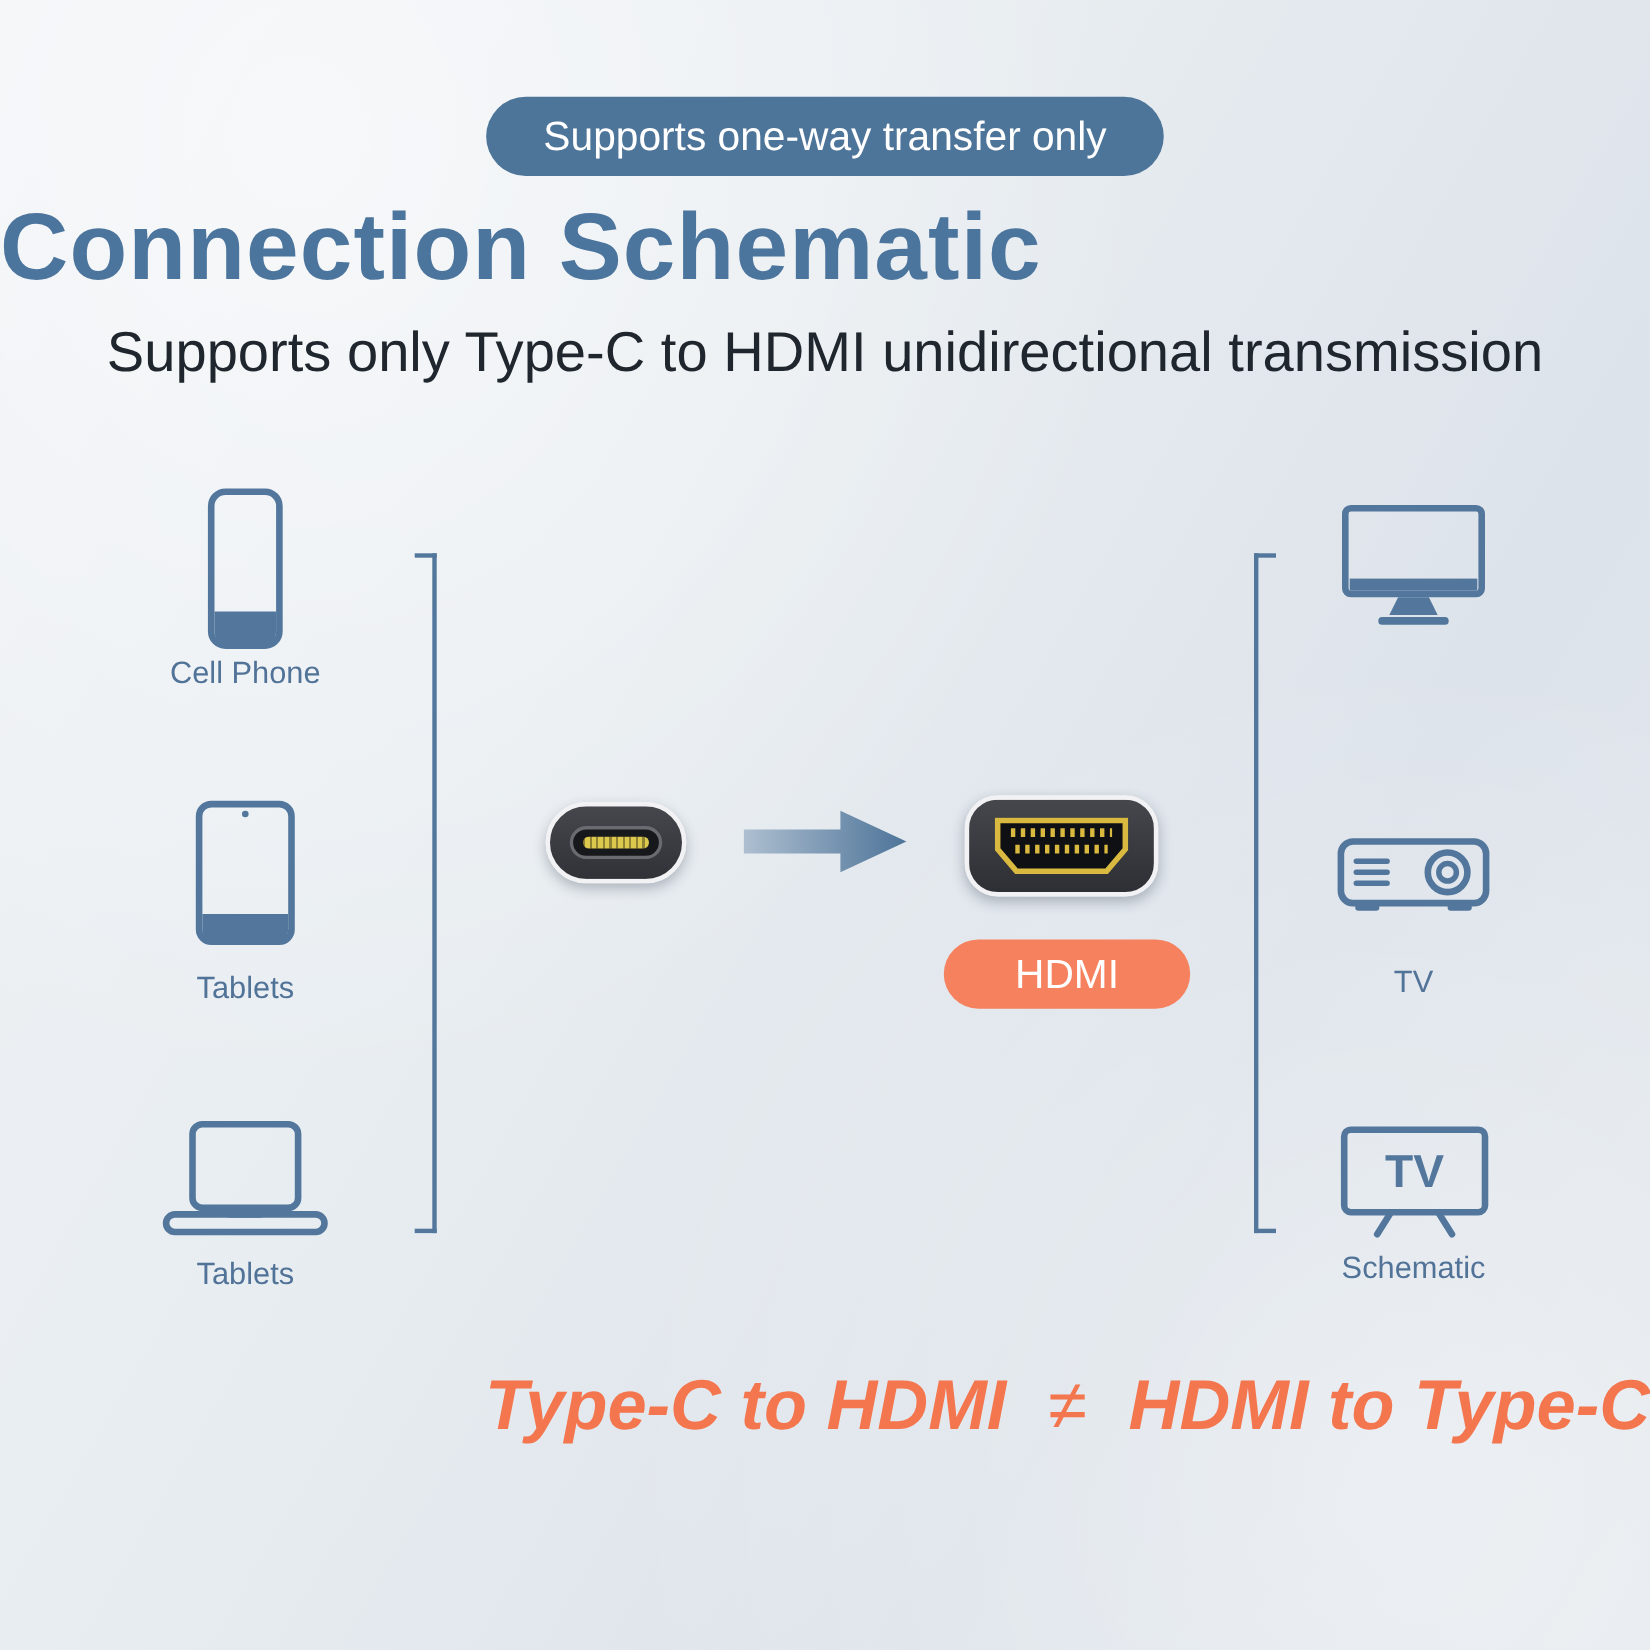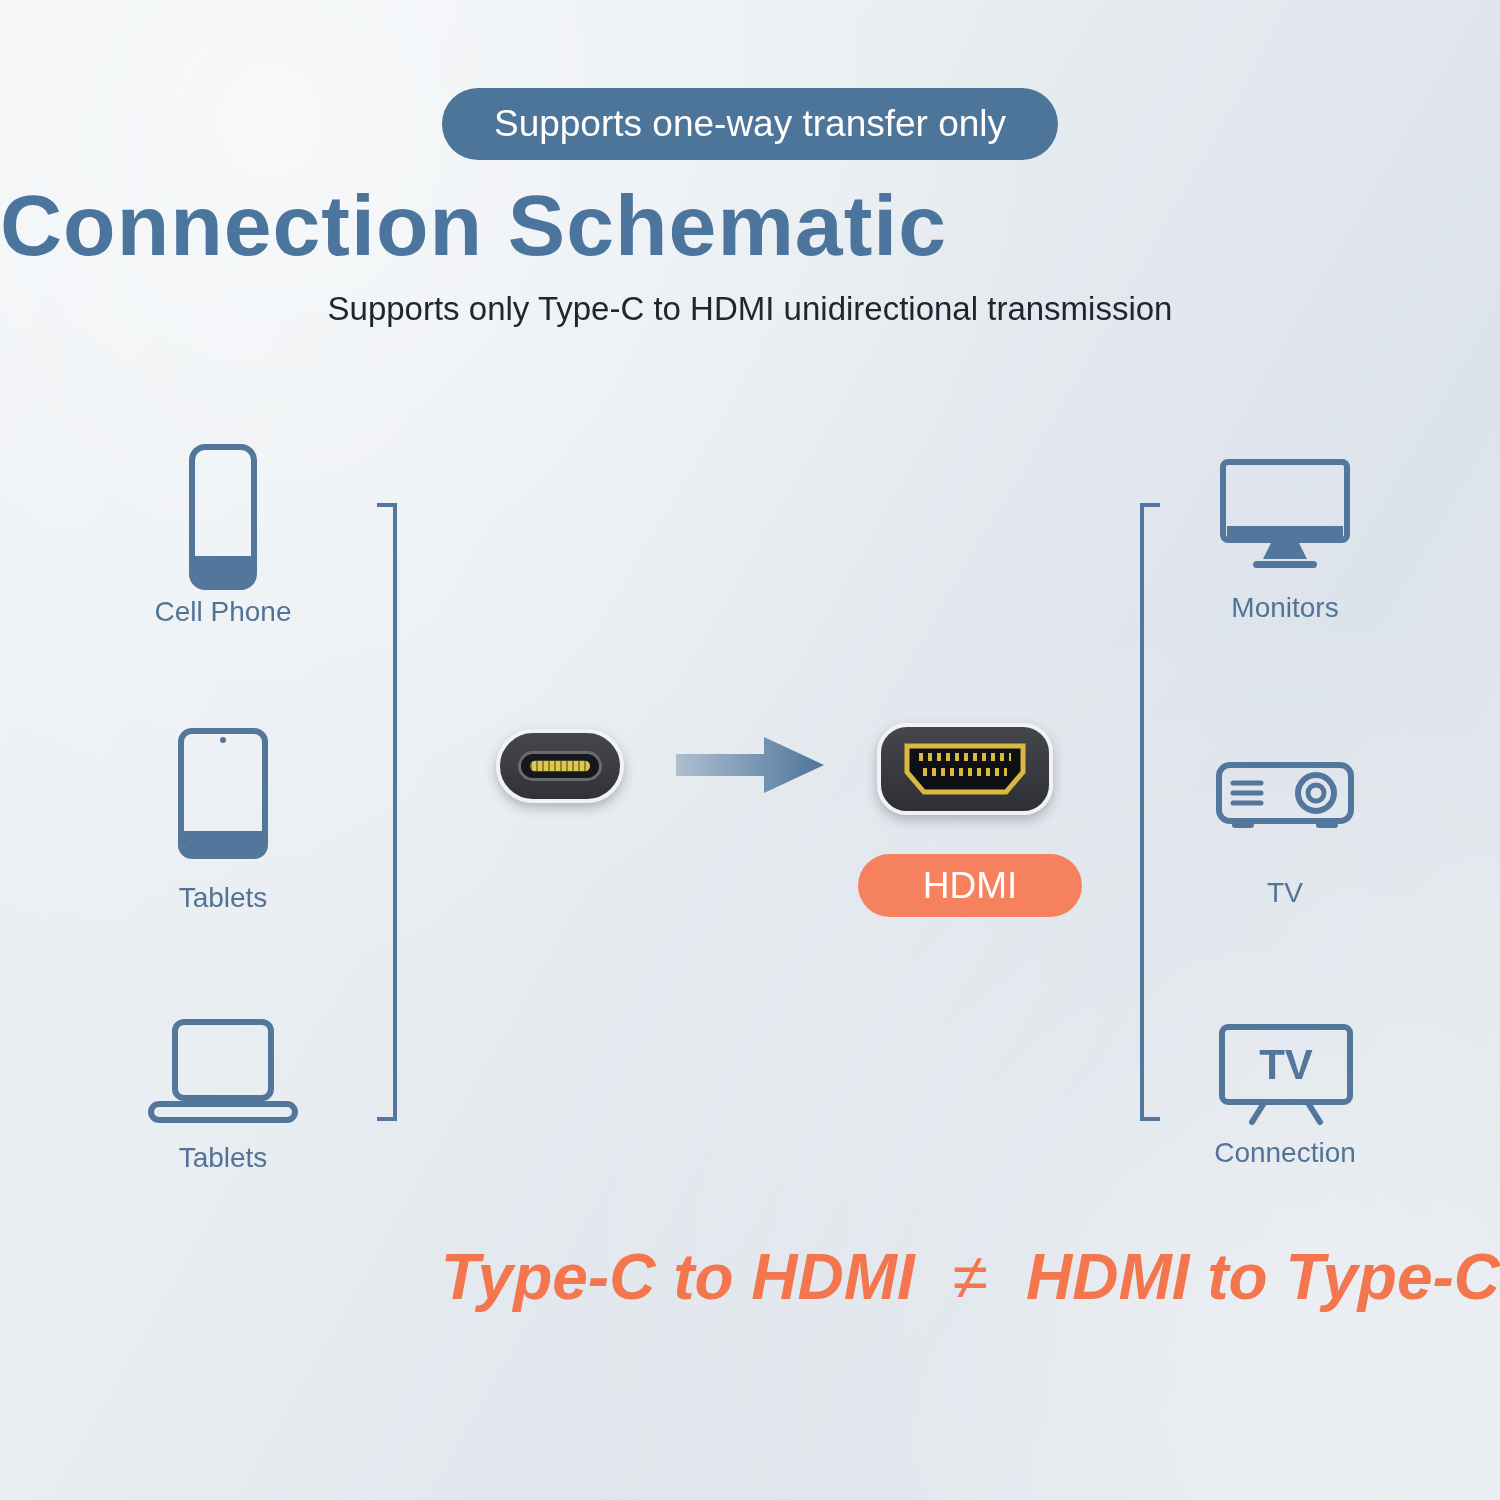--- a/index.html
+++ b/index.html
@@ -17,21 +17,21 @@
     top:88px;left:50%;transform:translateX(-50%);
     background:#4D7499;color:#ffffff;font-size:37px;font-weight:500;
     padding:15px 52px;border-radius:44px;white-space:nowrap;
   }
   .title{
     top:176px;left:0;width:100%;text-align:left;
     font-size:86px;font-weight:800;color:#4C759E;letter-spacing:1px;
   }
   .subtitle{
     top:290px;left:0;width:100%;text-align:center;
-    font-size:33px;font-weight:400;color:#20262e;
+    font-size:51px;font-weight:400;color:#20262e;
   }
   
   .dev-label{
     font-size:28px;color:#527398;text-align:center;white-space:nowrap;
   }
   
   .bracket{width:16px;height:610px;top:503px;}
   .bracket-left{left:377px;border-top:4px solid #53779C;border-bottom:4px solid #53779C;border-right:4px solid #53779C;}
   .bracket-right{left:1140px;border-top:4px solid #53779C;border-bottom:4px solid #53779C;border-left:4px solid #53779C;}
   
@@ -142,39 +142,38 @@
   <div class="abs pill pill-hdmi">HDMI</div>
 
   <div class="abs icon-box" style="left:1219px;top:458px;">
     <svg width="132" height="112" viewBox="0 0 132 112" fill="none">
       <rect x="4" y="4" width="124" height="78" rx="5" stroke="#53779C" stroke-width="6"></rect>
       <rect x="8" y="68" width="116" height="11" fill="#53779C"></rect>
       <path d="M52 85 h28 l8 16 h-44 z" fill="#53779C"></path>
       <rect x="34" y="103" width="64" height="7" rx="3.5" fill="#53779C"></rect>
     </svg>
   </div>
-  <div class="abs dev-label" style="left:1160px;top:592px;width:250px;">Monitors</div>
 
   <div class="abs icon-box" style="left:1215px;top:755px;">
     <svg width="140" height="78" viewBox="0 0 140 78" fill="none">
       <rect x="4" y="10" width="132" height="56" rx="11" stroke="#53779C" stroke-width="6"></rect>
       <circle cx="101" cy="38" r="18" stroke="#53779C" stroke-width="6"></circle>
       <circle cx="101" cy="38" r="8" stroke="#53779C" stroke-width="5"></circle>
       <path d="M18 28 h28 M18 38 h28 M18 48 h28" stroke="#53779C" stroke-width="5" stroke-linecap="round"></path>
       <path d="M20 70 h16 M104 70 h16" stroke="#53779C" stroke-width="6" stroke-linecap="round"></path>
     </svg>
   </div>
   <div class="abs dev-label" style="left:1160px;top:877px;width:250px;">TV</div>
 
   <div class="abs icon-box" style="left:1218px;top:1023px;">
     <svg width="136" height="104" viewBox="0 0 136 104" fill="none">
       <rect x="4" y="4" width="128" height="75" rx="6" stroke="#53779C" stroke-width="6"></rect>
       <text x="68" y="56" text-anchor="middle" font-family="Liberation Sans, sans-serif" font-size="42" font-weight="bold" fill="#53779C">TV</text>
       <path d="M46 80 L34 99 M90 80 L102 99" stroke="#53779C" stroke-width="6" stroke-linecap="round"></path>
     </svg>
   </div>
-  <div class="abs dev-label" style="left:1160px;top:1137px;width:250px;">Connection</div>
+  <div class="abs dev-label" style="left:1160px;top:1137px;width:250px;">Schematic</div>
 
   <div class="abs footer">
     <span>Type-C to HDMI</span><span class="neq">≠</span><span>HDMI to Type-C</span>
   </div>
 
 </div>
 
 </body></html>

